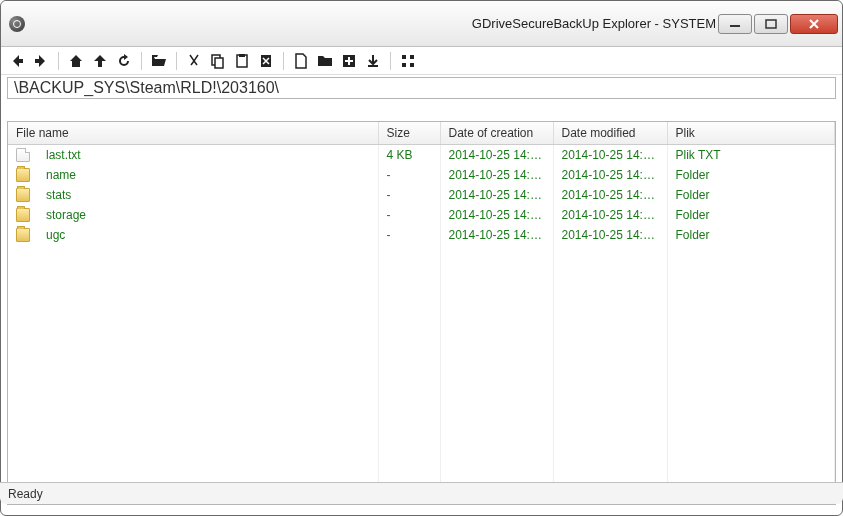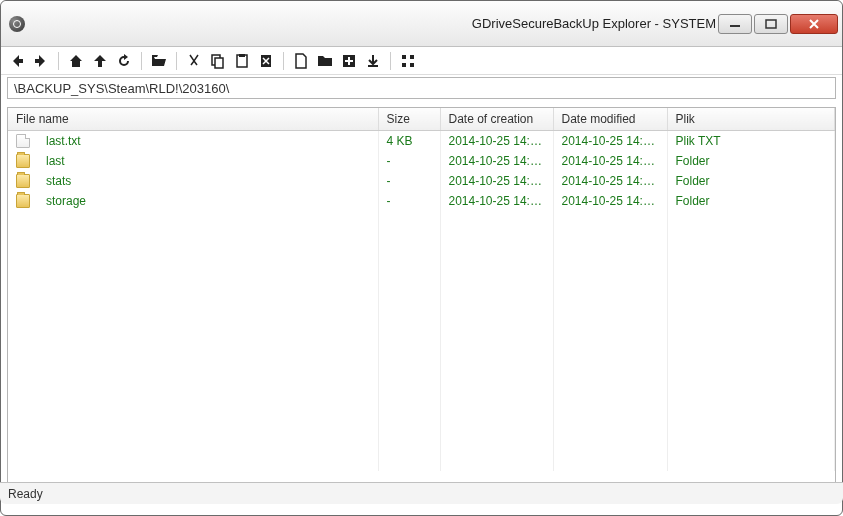--- a/index.html
+++ b/index.html
@@ -82,27 +82,27 @@
   
   .addressbar {
     margin: 2px 6px;
   }
   .addressbar input {
     width: 100%;
     height: 22px;
     border: 1px solid #b5b5b5;
     padding: 0 6px;
     font-family: inherit;
-    font-size: 13px;
+    font-size: 16px;
     color: #333;
   }
   
   
   .tablewrap {
-    margin: 8px 6px;
+    margin: 22px 6px;
     border: 1px solid #b5b5b5;
     height: 384px;
     overflow: auto;
     background: #fff;
   }
   table {
     width: 100%;
     border-collapse: collapse;
     table-layout: fixed;
   }
@@ -335,21 +335,21 @@
           </td>
           <td>4 KB</td>
           <td>2014-10-25 14:3...</td>
           <td>2014-10-25 14:3...</td>
           <td>Plik TXT</td>
         </tr>
         <tr>
           <td>
             <span class="icon-cell">
               <span class="folder-ico"></span>
-              <span>last</span>
+              <span>name</span>
             </span>
           </td>
           <td>-</td>
           <td>2014-10-25 14:3...</td>
           <td>2014-10-25 14:3...</td>
           <td>Folder</td>
         </tr>
         <tr>
           <td>
             <span class="icon-cell">
@@ -367,20 +367,32 @@
             <span class="icon-cell">
               <span class="folder-ico"></span>
               <span>storage</span>
             </span>
           </td>
           <td>-</td>
           <td>2014-10-25 14:3...</td>
           <td>2014-10-25 14:3...</td>
           <td>Folder</td>
         </tr>
+        <tr>
+          <td>
+            <span class="icon-cell">
+              <span class="folder-ico"></span>
+              <span>ugc</span>
+            </span>
+          </td>
+          <td>-</td>
+          <td>2014-10-25 14:3...</td>
+          <td>2014-10-25 14:3...</td>
+          <td>Folder</td>
+        </tr>
         <tr class="empty-row">
           <td>&nbsp;</td>
           <td>&nbsp;</td>
           <td>&nbsp;</td>
           <td>&nbsp;</td>
           <td>&nbsp;</td>
         </tr>
         <tr class="empty-row">
           <td>&nbsp;</td>
           <td>&nbsp;</td>

